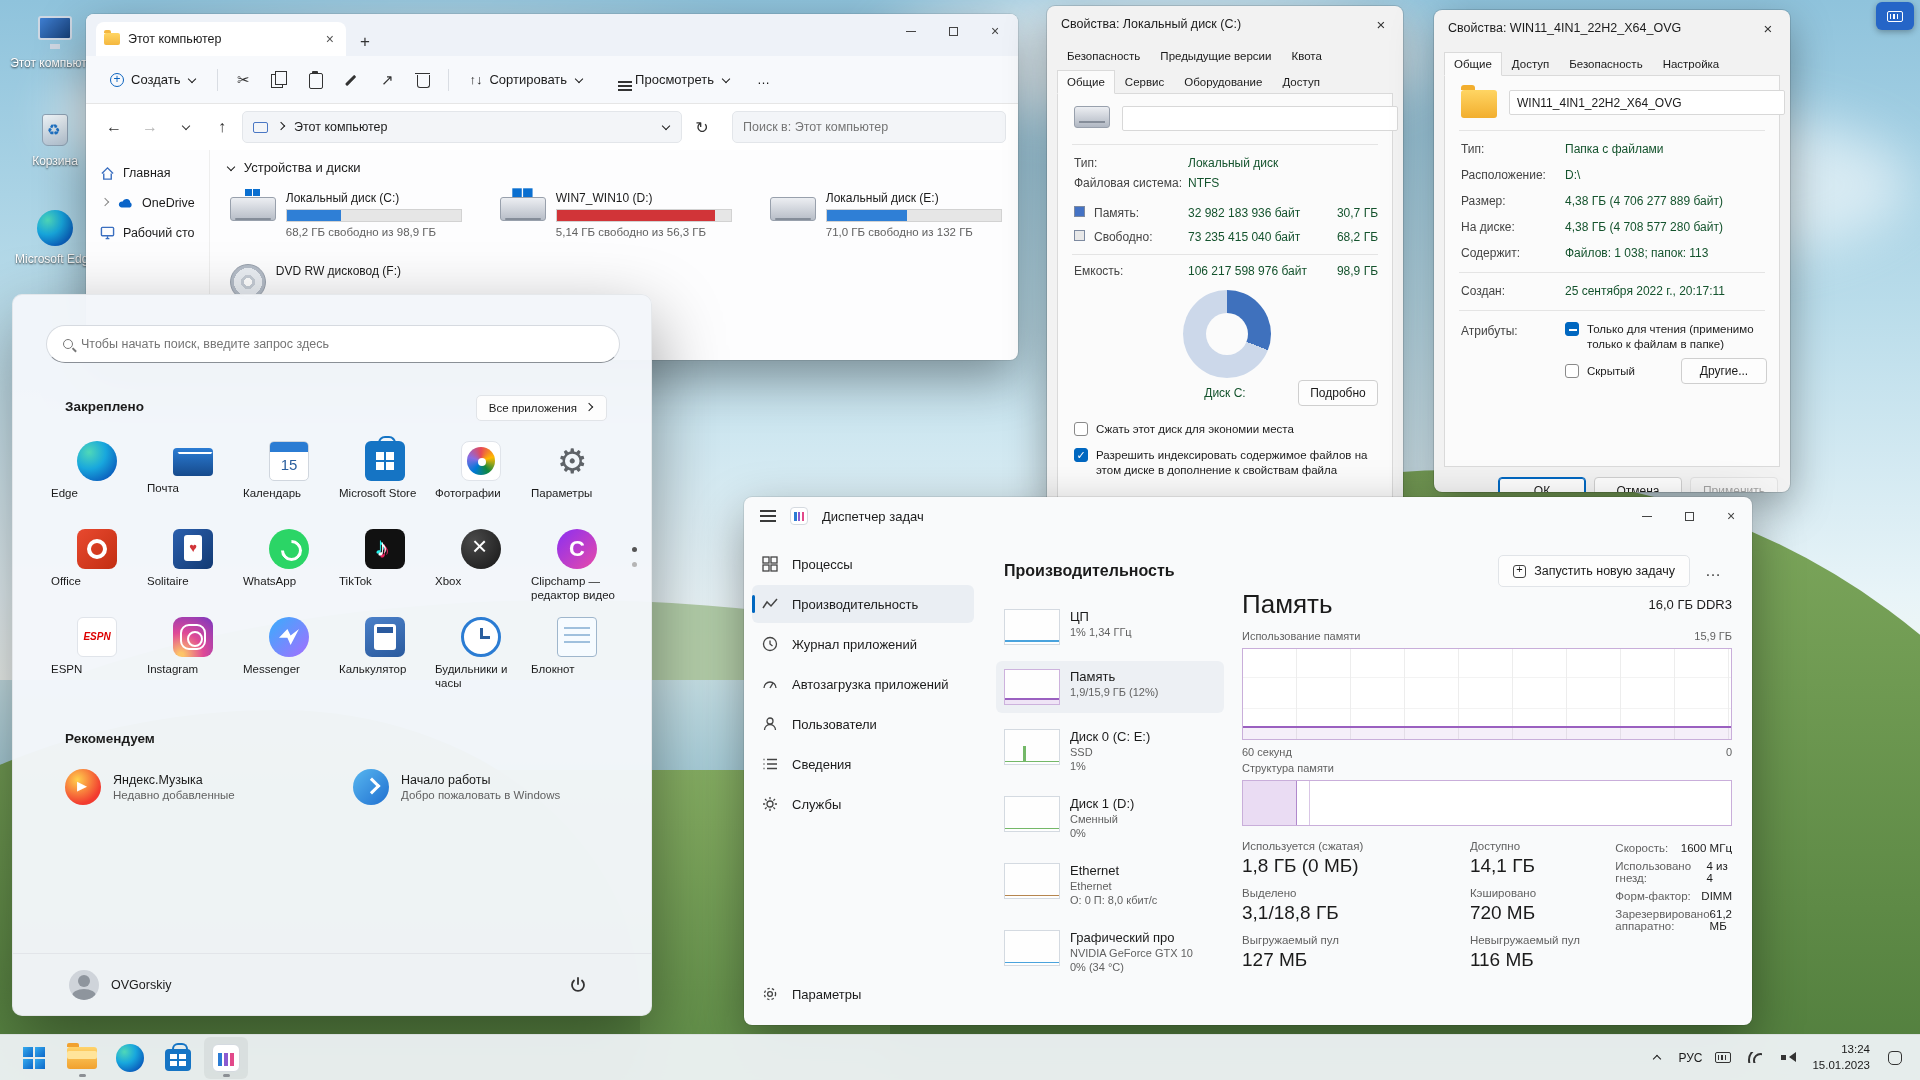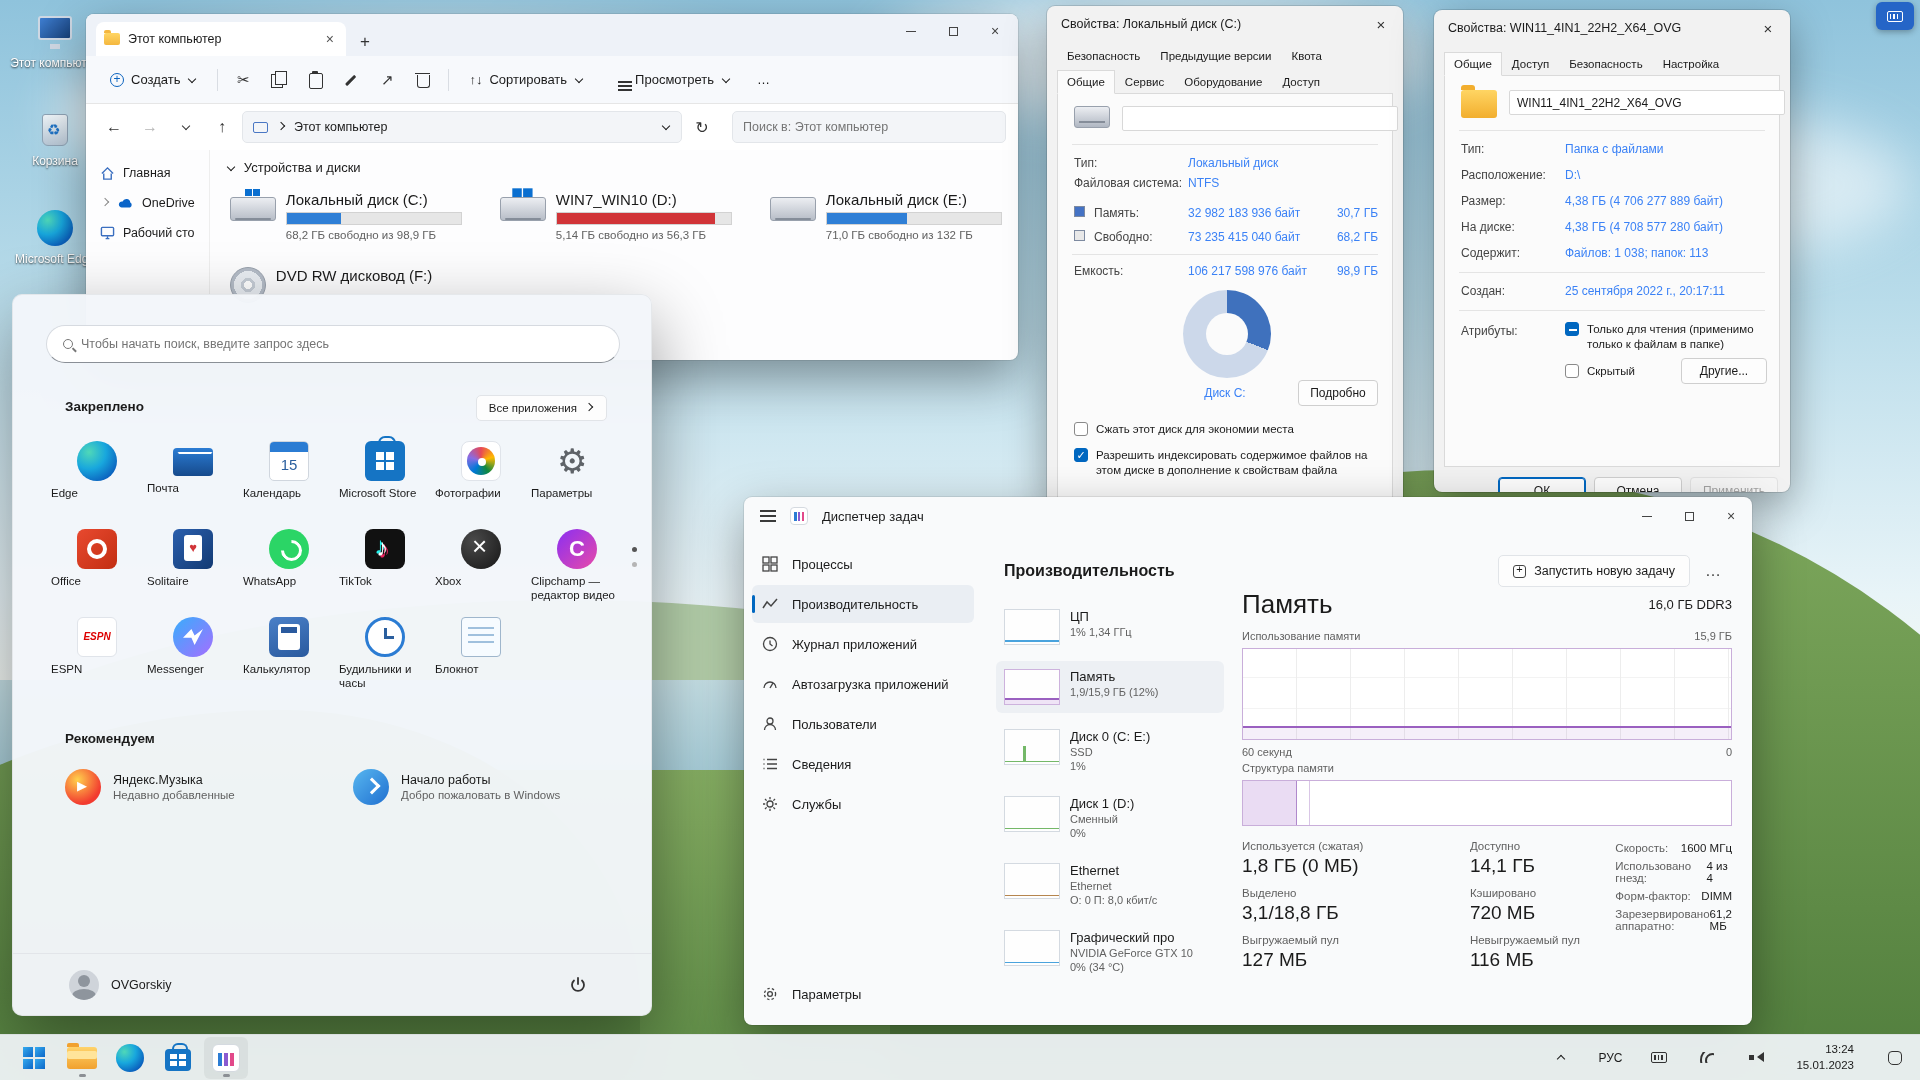--- a/index.html
+++ b/index.html
@@ -104,42 +104,42 @@
   .hdd { width:46px; height:34px; position:relative; flex:0 0 auto; }
   .hdd .bdy { position:absolute; left:0; top:6px; width:46px; height:24px; border-radius:3px;
     background:linear-gradient(180deg,#eceef2,#b7bdc7); border:1px solid #98a0ac; }
   .hdd .slot { position:absolute; left:5px; bottom:5px; width:36px; height:2.5px; background:#858d99; border-radius:1px; }
   .wflag { position:absolute; display:grid; grid-template-columns:7px 7px; grid-template-rows:7px 7px; gap:1.4px; }
   .wflag i { background:#0a6fd0; }
   .hdd .wflag { left:15px; top:-2px; }
   .hdd.big .wflag { transform:scale(1.35); top:0px; }
   .disc { width:36px; height:36px; border-radius:50%; border:1px solid #98a0ac; margin-top:0;
     background:radial-gradient(circle,#fff 0 4px,#c6cdd6 4px 7px,#e9edf2 7px 14px,#b4bcc7 14px 18px); }
-  .dr-name { font-size:15px; margin-bottom:4px; white-space:nowrap; }
+  .dr-name { font-size:12px; margin-bottom:4px; white-space:nowrap; }
   .dr-bar { width:176px; height:13px; background:#e6e6e6; border:1px solid #d2d2d2; margin-bottom:4px; }
   .dr-bar i { display:block; height:100%; background:#2f7fd6; }
   .dr-bar i.red { background:#d13438; }
   .dr-free { font-size:11.5px; color:#616161; white-space:nowrap; }
 
   
   .dlg { position:absolute; background:#f2f2f2; border-radius:8px; overflow:hidden;
     box-shadow:0 14px 40px rgba(0,0,0,.35), 0 0 0 1px rgba(0,0,0,.12); z-index:20; font-size:12px; }
   .dlg-title { height:36px; display:flex; align-items:center; padding-left:14px; font-size:12.5px; }
   .dlg-title .flex { flex:1; }
   .dlg-x { width:44px; height:34px; display:flex; align-items:center; justify-content:center; font-size:15px; color:#333; }
   .tabrow { display:flex; padding:0 10px; position:relative; }
   .tabrow .tb { padding:5px 9px; font-size:11.5px; color:#1b1b1b; border:1px solid transparent; }
   .tabrow .tb.on { background:#fbfbfb; border-color:#dadada; border-bottom-color:#fbfbfb; z-index:3; position:relative; }
   .dlg-panel { background:#fbfbfb; border:1px solid #dadada; margin:0 10px; position:relative; }
   .dlg-btns { display:flex; justify-content:flex-end; gap:8px; padding:10px 12px; }
   .btn { min-width:88px; height:28px; background:#fdfdfd; border:1px solid #cfcfcf; border-radius:4px;
     font-size:12px; font-family:"Liberation Sans",sans-serif; display:flex; align-items:center; justify-content:center; color:#1b1b1b; }
   .btn.acc { border-color:#0067c0; box-shadow:0 0 0 1px #0067c0 inset; }
   .btn.dis { color:#a3a3a3; background:#f5f5f5; border-color:#e2e2e2; }
-  .frow { position:absolute; font-size:12px; color:#3b82f6; }
+  .frow { position:absolute; font-size:12px; color:#14532d; }
   .sepln { position:absolute; left:14px; right:14px; height:1px; background:#e4e4e4; }
   .sqr { width:11px; height:11px; display:inline-block; border:1px solid #7d8aa0; }
   .sqr.blue { background:#4472c4; }
   .sqr.gray { background:#e8e8e8; }
   .donut { width:88px; height:88px; border-radius:50%;
     background:conic-gradient(#3f71bd 0 31%,#ccd8ea 31% 100%); position:relative; }
   .donut::after { content:""; position:absolute; inset:23px; background:#fbfbfb; border-radius:50%; }
   .cbx { width:14px; height:14px; border:1px solid #8a8a8a; border-radius:3px; background:#fff;
     display:inline-block; flex:0 0 auto; }
   .cbx.on { background:#0067c0; border-color:#0067c0; position:relative; }
@@ -318,21 +318,21 @@
   .tb-folder::before { content:""; position:absolute; left:0; top:-4px; width:12px; height:4px; background:#f1a12f; border-radius:2px 2px 0 0; }
   .tb-folder::after { content:""; position:absolute; left:0; right:0; top:4px; height:8px; background:#ffe49a; border-radius:2px; }
   .tb-store { width:26px; height:22px; background:#1574c4; border-radius:4px; position:relative; margin-top:4px; }
   .tb-store::before { content:""; position:absolute; left:7px; top:-6px; width:12px; height:8px; border:2.4px solid #1574c4; border-bottom:none; border-radius:6px 6px 0 0; }
   .tb-store::after { content:""; position:absolute; left:5px; top:5px; width:16px; height:12px;
     background:linear-gradient(#fff,#fff) 0 0/7px 5px no-repeat, linear-gradient(#fff,#fff) 9px 0/7px 5px no-repeat,
     linear-gradient(#fff,#fff) 0 7px/7px 5px no-repeat, linear-gradient(#fff,#fff) 9px 7px/7px 5px no-repeat; }
   .tb-tm { width:28px; height:28px; border-radius:6px; background:#fff; border:1px solid #d5dae0; position:relative; }
   .tb-tm::after { content:""; position:absolute; left:5px; bottom:5px; width:16px; height:13px;
     background:linear-gradient(90deg,#2b7cd3 0 4px,transparent 4px 6px,#8a5bd0 6px 10px,transparent 10px 12px,#e2498a 12px 16px); }
-  .tray { margin-left:auto; display:flex; align-items:center; gap:18px; padding-right:10px; }
+  .tray { margin-left:auto; display:flex; align-items:center; gap:2px; padding-right:10px; }
   .tray .ti { height:36px; min-width:30px; display:flex; align-items:center; justify-content:center;
     border-radius:5px; font-size:12px; color:#1b1b1b; padding:0 4px; }
   .kb { width:16px; height:11px; border:1.4px solid #333; border-radius:2px; position:relative; }
   .kb::after { content:""; position:absolute; left:2px; top:2px; width:10px; height:5px;
     background:linear-gradient(90deg,#333 0 1.5px,transparent 1.5px 3px) 0 0/3px 2px, #fff0; 
     background:repeating-linear-gradient(90deg,#333 0 1.5px,transparent 1.5px 3.5px); }
   .spk { width:13px; height:11px; position:relative; }
   .spk::before { content:""; position:absolute; left:0; top:3px; width:5px; height:5px; background:#333; }
   .spk::after { content:""; position:absolute; left:3px; top:0; border:5.5px solid transparent; border-right:7px solid #333; }
   .net { width:14px; height:11px; position:relative; overflow:hidden; }
@@ -704,20 +704,24 @@
       </div>
     <div class="tile">
         <div class="ai clip"></div>
         <div class="ai-label">Clipchamp — редактор видео</div>
       </div>
     <div class="tile">
         <div class="ai espn"></div>
         <div class="ai-label">ESPN</div>
       </div>
     <div class="tile">
+        <div class="ai insta"></div>
+        <div class="ai-label">Instagram</div>
+      </div>
+    <div class="tile">
         <div class="ai msgr"></div>
         <div class="ai-label">Messenger</div>
       </div>
     <div class="tile">
         <div class="ai calc"></div>
         <div class="ai-label">Калькулятор</div>
       </div>
     <div class="tile">
         <div class="ai clock"></div>
         <div class="ai-label">Будильники и часы</div>

